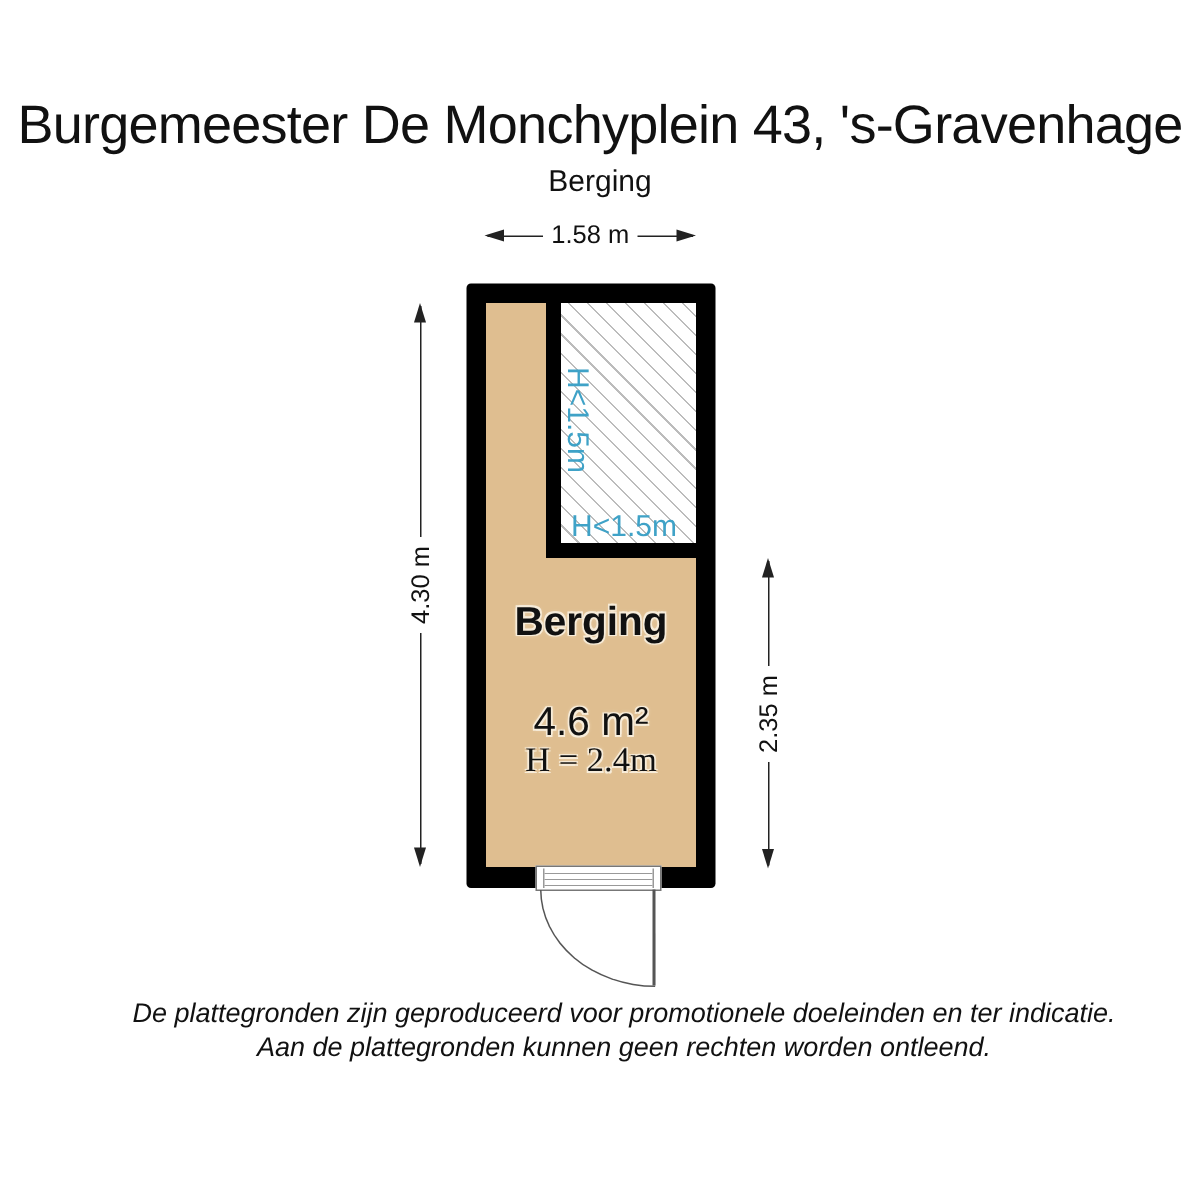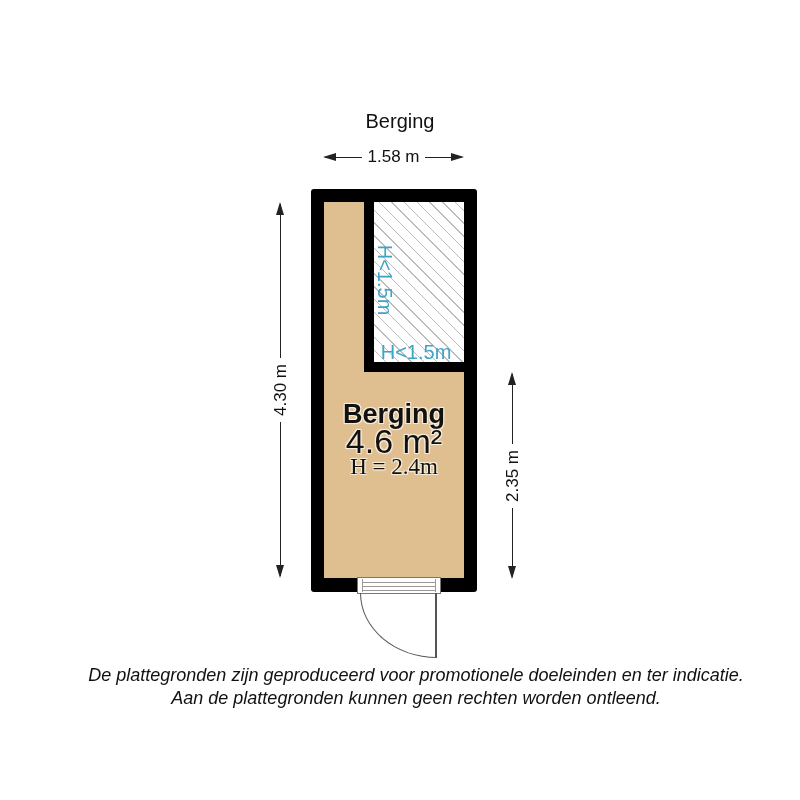--- a/index.html
+++ b/index.html
@@ -26,21 +26,21 @@
   .lowroom { color:var(--low-headroom-text,#3fa2c7); font-size:20px; white-space:nowrap; }
   .lowroom-v { left:384px; top:280px; transform:translate(-50%,-50%) rotate(90deg); }
   .lowroom-h { left:416px; top:352px; transform:translate(-50%,-50%); }
 
   
   .room-label {
     left:394px; top:400px; transform:translateX(-50%); text-align:center; white-space:nowrap;
     text-shadow:-1px -1px 0 #f7ecd9, 1px -1px 0 #f7ecd9, -1px 1px 0 #f7ecd9, 1px 1px 0 #f7ecd9, 0 0 3px #f7ecd9;
   }
   .room-name { font-size:27px; font-weight:600; line-height:28px; }
-  .room-area { font-size:34px; line-height:27px; }
+  .room-area { font-size:27px; line-height:27px;margin-top:40px; }
   .room-height { font-size:23px; line-height:24px;font-family:Liberation Serif, serif; }
 
   
   .dim { position:absolute; }
   .dim .line-h { position:absolute; left:2px; right:2px; top:6.5px; border-top:1px solid #222; }
   .dim .line-v { position:absolute; top:2px; bottom:2px; left:8px; border-left:1px solid #222; }
   .arr { position:absolute; width:0; height:0; }
   .arr-left  { left:0; top:2.5px; border-top:4.5px solid transparent; border-bottom:4.5px solid transparent; border-right:13px solid #222; }
   .arr-right { right:0; top:2.5px; border-top:4.5px solid transparent; border-bottom:4.5px solid transparent; border-left:13px solid #222; }
   .arr-up    { top:0; left:4px; border-left:4.5px solid transparent; border-right:4.5px solid transparent; border-bottom:13px solid #222; }
@@ -69,20 +69,21 @@
   .door-panel { left:435px; top:593px; width:0; height:64px; border-left:2px solid #555; }
 
   
   .footer { top:664px; left:0; width:100%; text-align:center; font-style:italic; font-size:18px; line-height:22.5px;padding-left:16px; }
 </style>
 </head>
 <body>
 
 <div class="page">
 
+  <div class="abs title">Burgemeester De Monchyplein 43, 's-Gravenhage</div>
   <div class="abs subtitle">Berging</div>
 
   <div class="dim dim-top">
     <span class="line-h"></span>
     <span class="arr arr-left"></span>
     <span class="arr arr-right"></span>
     <span class="dim-label">1.58 m</span>
   </div>
 
   <div class="abs outer-wall"></div>

